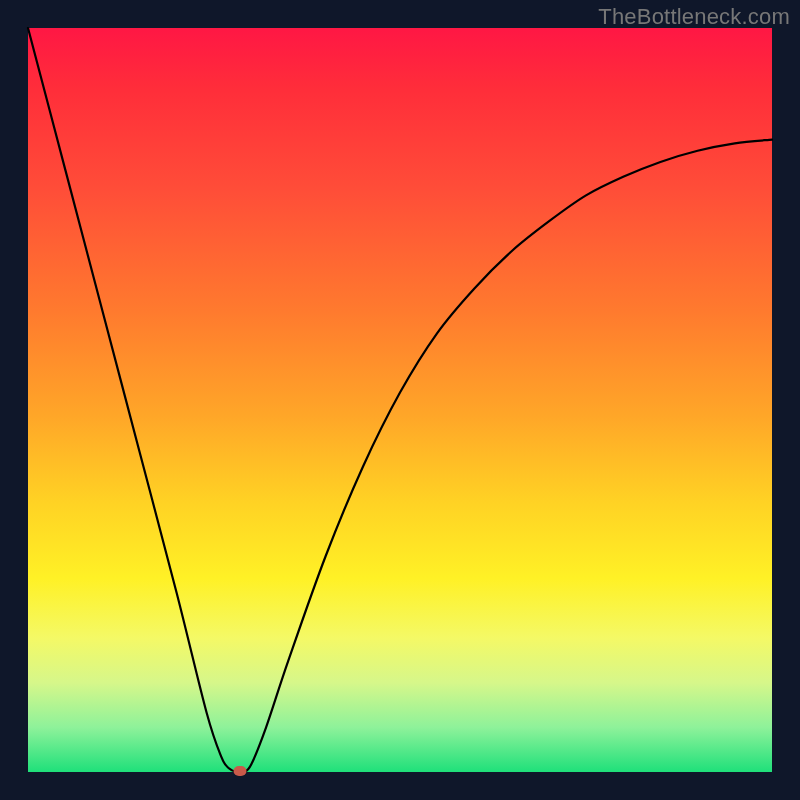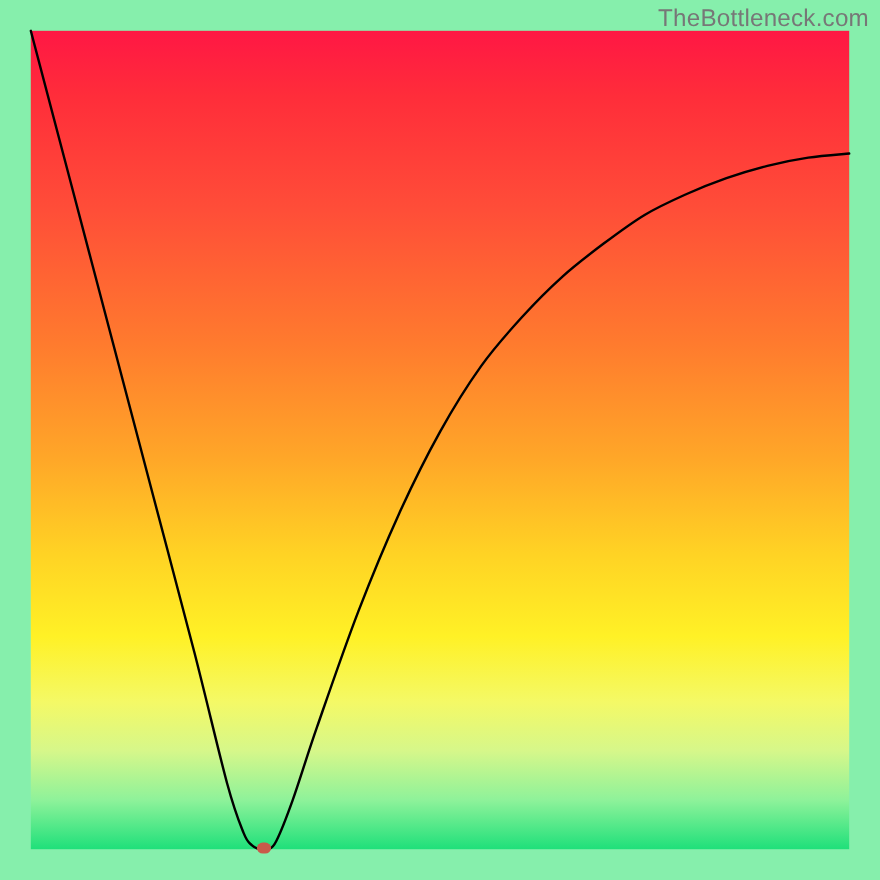--- a/index.html
+++ b/index.html
@@ -8,21 +8,21 @@
     width: 800px;
     height: 800px;
     background: #000;
     font-family: Arial, Helvetica, sans-serif;
     overflow: hidden;
   }
   .frame {
     position: relative;
     width: 800px;
     height: 800px;
-    background: #86efac;
+    background: #0f172a;
   }
   .plot {
     position: absolute;
     left: 28px;
     top: 28px;
     width: 744px;
     height: 744px;
     
     background: linear-gradient(to bottom,
       #ff1744 0%,

